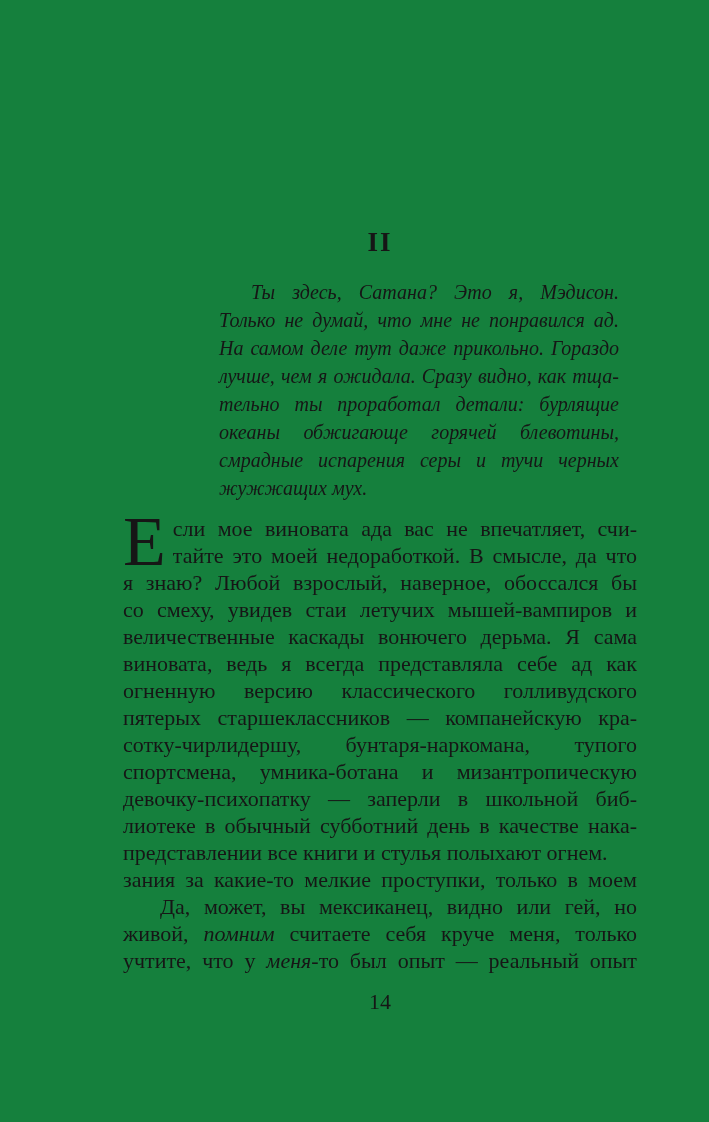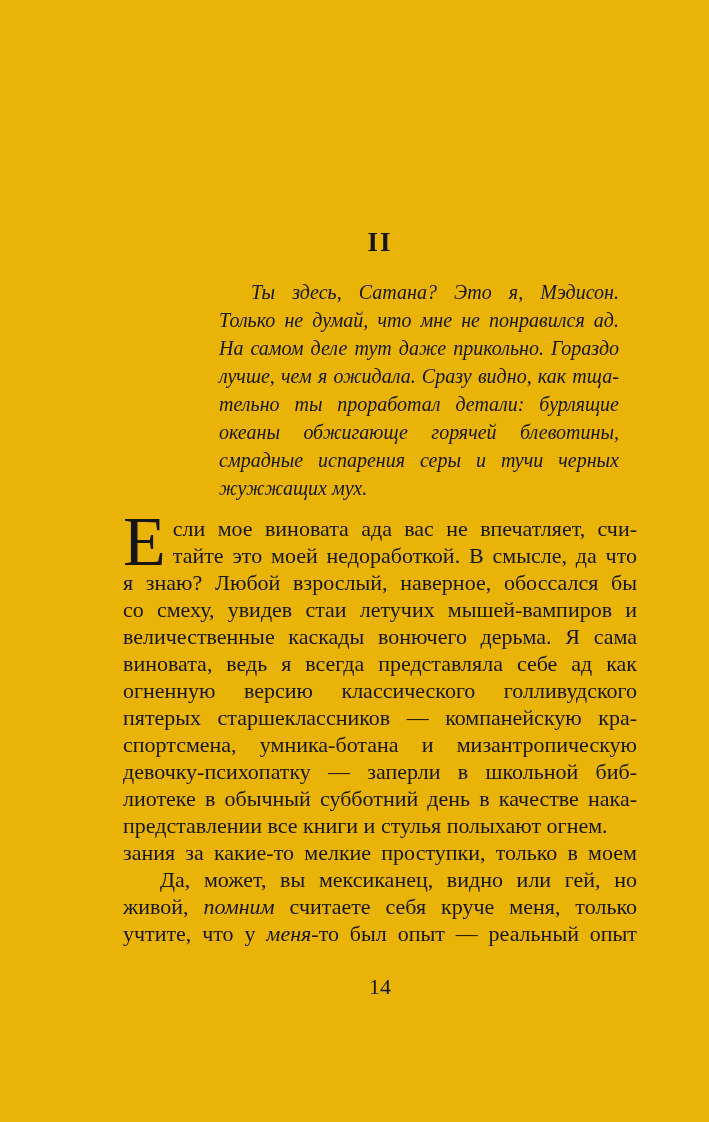--- a/index.html
+++ b/index.html
@@ -4,21 +4,21 @@
 <style>
   html, body { margin: 0; padding: 0; }
   body {
     width: 709px; height: 1122px;
     background: #ffffff;
     position: relative;
     font-family: "Liberation Serif", "DejaVu Serif", serif;
     color: #161616;
     overflow: hidden;
   }
-  .page { position: absolute; inset: 0; background: #eab308; font-family: Liberation Serif, serif; }
+  .page { position: absolute; inset: 0; background: #15803d; font-family: Liberation Serif, serif; }
   .text-block { position: absolute; left: 123px; top: 0; width: 514px; }
 
   .chapter-heading {
     margin-top: 228px;
     height: 28px; line-height: 28px;
     text-align: center;
     font-size: 27px; font-weight: bold;
     letter-spacing: 2px;
   }
 
@@ -41,21 +41,21 @@
 
   .drop-cap {
     float: left;
     font-size: 70px;
     line-height: 54px;
     height: 54px;
     margin: 0 7px 0 0;
   }
 
   .page-number {
-    margin-top: 25px;
+    margin-top: 13px;
     text-align: center;
     font-size: 22px;
     line-height: 30px;
   }
 </style>
 </head>
 <body style="background: rgb(255, 255, 255); color: rgb(22, 22, 22);">
 
 <div class="page">
   <div class="text-block">
@@ -77,20 +77,21 @@
       <div class="paragraph dropcap-para">
         <span class="drop-cap">Е</span>
       <div class="tline">сли мое виновата ада вас не впечатляет, счи-</div>
           <div class="tline">тайте это моей недоработкой. В смысле, да что</div>
           <div class="tline">я знаю? Любой взрослый, наверное, обоссался бы</div>
           <div class="tline">со смеху, увидев стаи летучих мышей-вампиров и</div>
           <div class="tline">величественные каскады вонючего дерьма. Я сама</div>
           <div class="tline">виновата, ведь я всегда представляла себе ад как</div>
           <div class="tline">огненную версию классического голливудского</div>
           <div class="tline">пятерых старшеклассников — компанейскую кра-</div>
+          <div class="tline">сотку-чирлидершу, бунтаря-наркомана, тупого</div>
           <div class="tline">спортсмена, умника-ботана и мизантропическую</div>
           <div class="tline">девочку-психопатку — заперли в школьной биб-</div>
           <div class="tline">лиотеке в обычный субботний день в качестве нака-</div>
           <div class="tline lastline">представлении все книги и стулья полыхают огнем.</div>
           <div class="tline">зания за какие-то мелкие проступки, только в моем</div>
         </div>
       <div class="paragraph indented continues">
           <div class="tline">Да, может, вы мексиканец, видно или гей, но</div>
           <div class="tline">живой, <i>помним</i> считаете себя круче меня, только</div>
           <div class="tline lastline">учтите, что у <i>меня</i>-то был опыт — реальный опыт</div>

